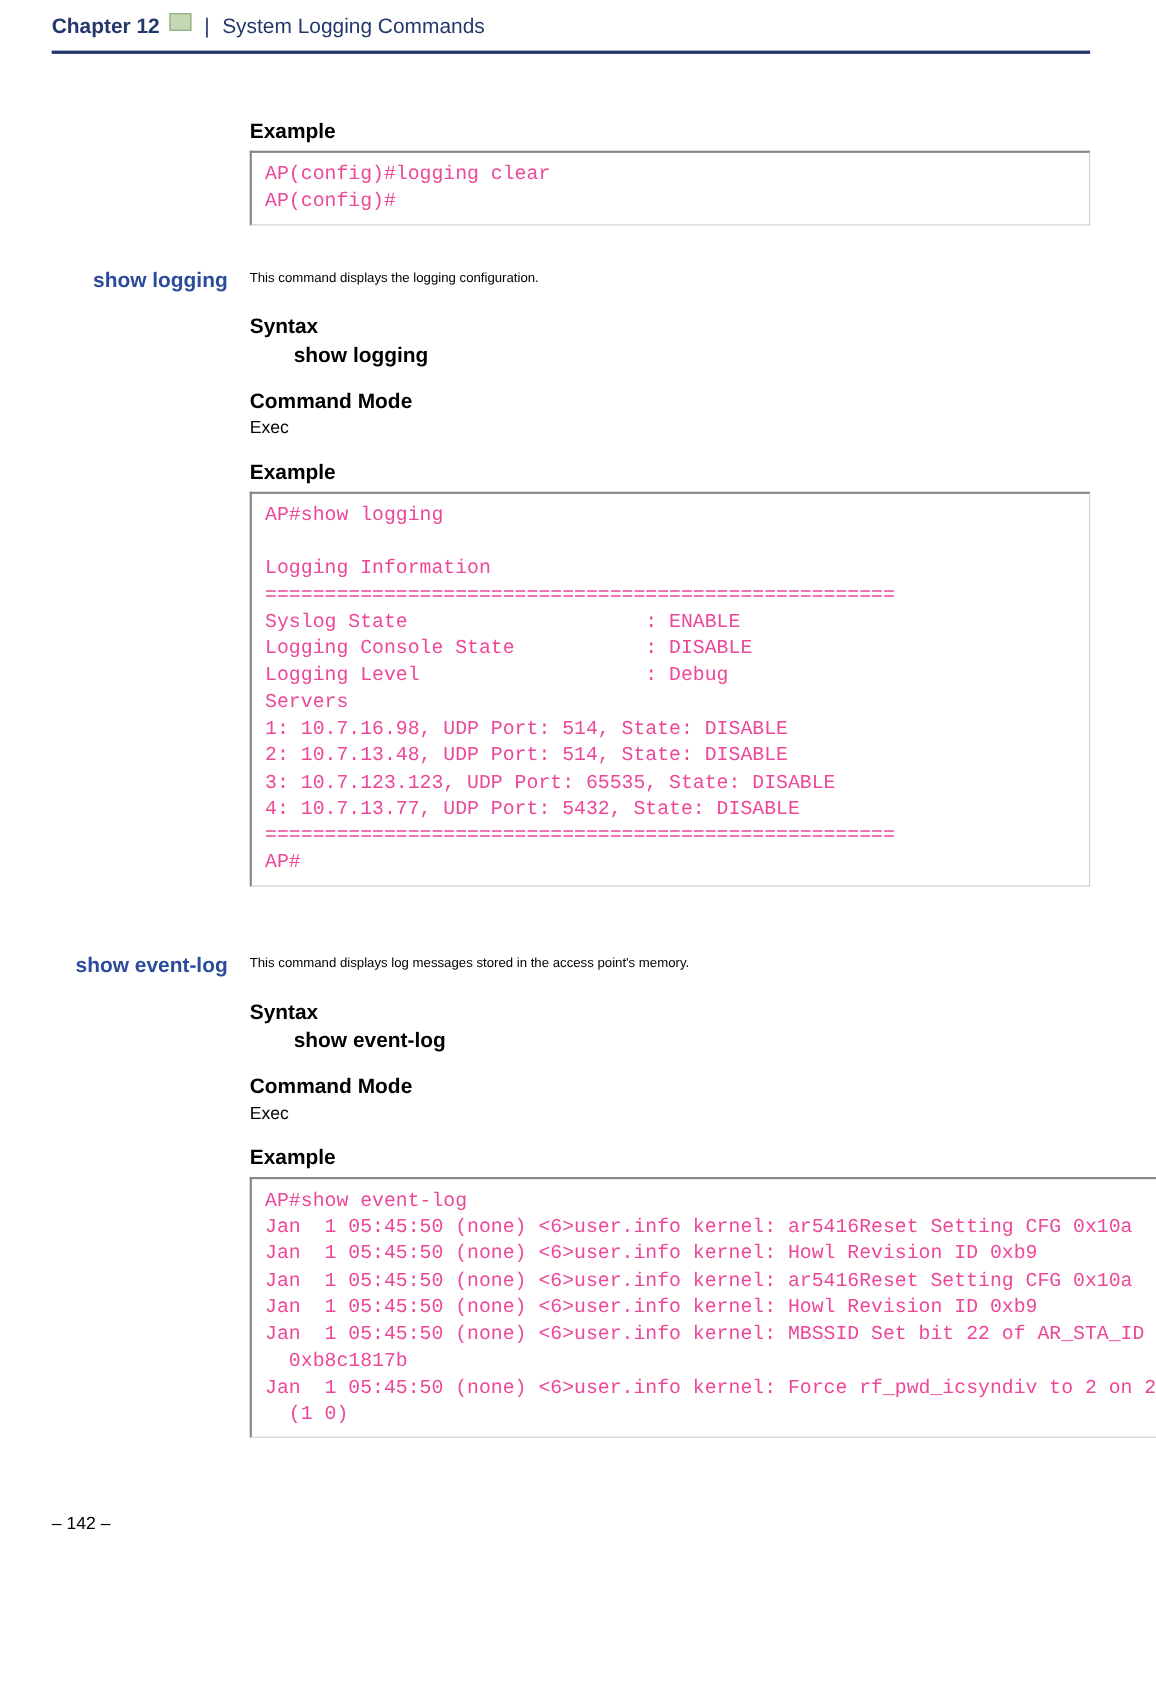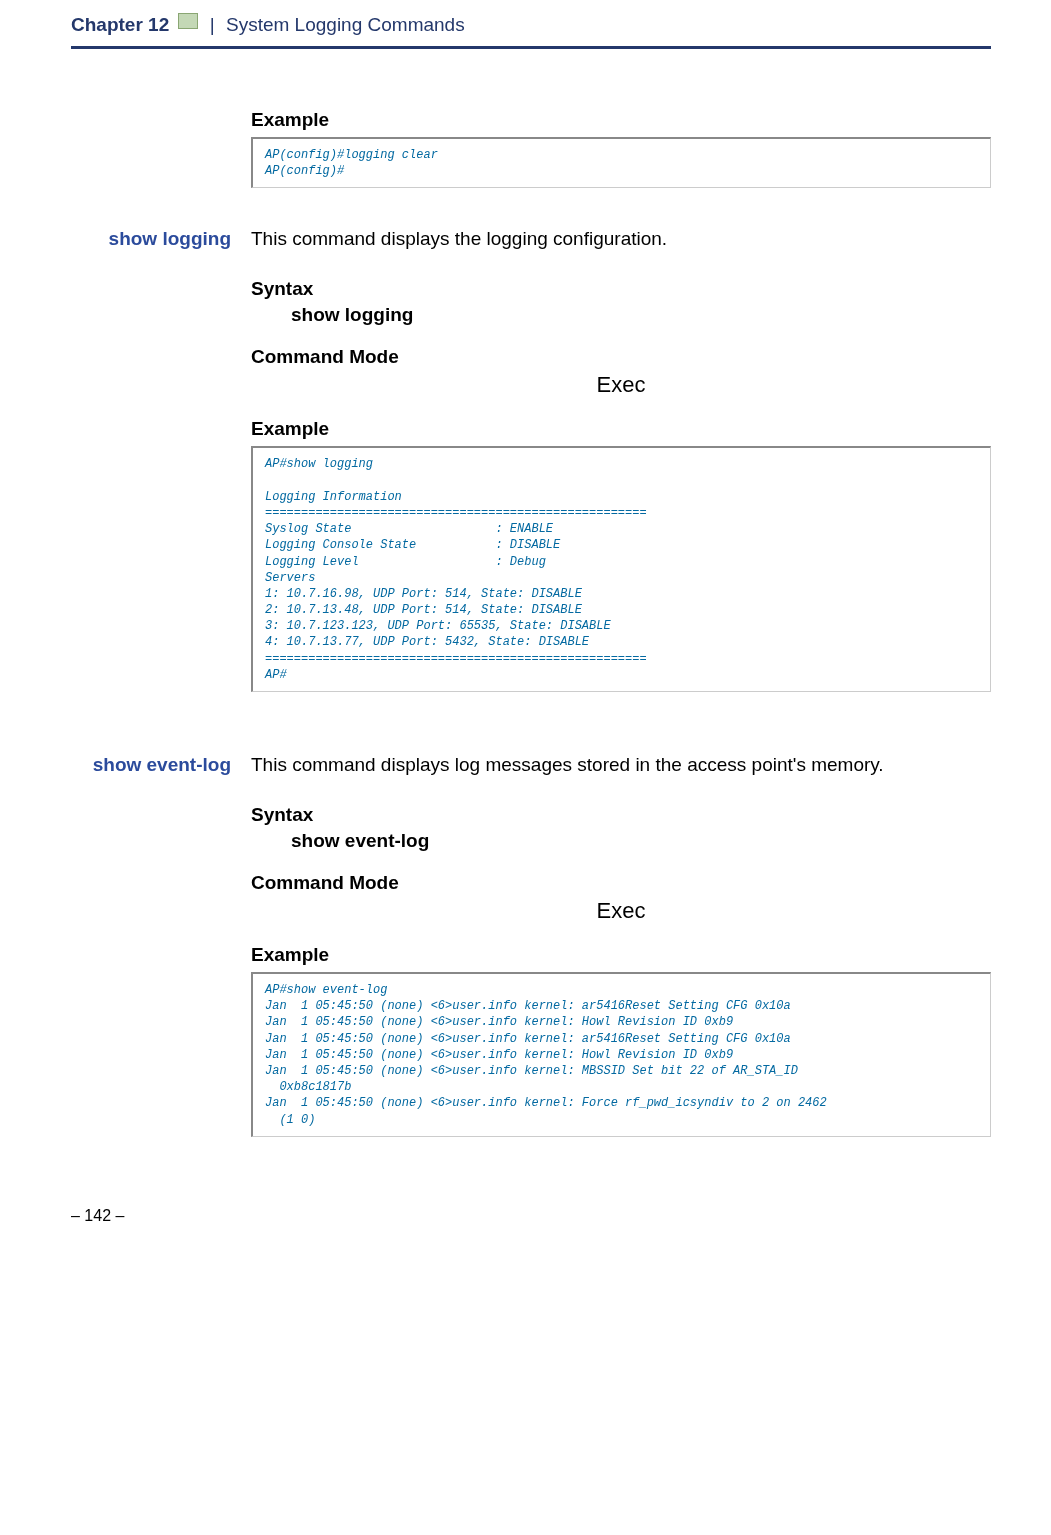--- a/index.html
+++ b/index.html
@@ -4,21 +4,21 @@
 <style>
   body {
     margin: 0;
     padding: 0;
     font-family: Arial, Helvetica, sans-serif;
     background: #fff;
     color: #000;
     width: 1051px;
   }
   .page {
-    padding: 0 60px 40px 71px;
+    padding: 0 60px 40px 47px;
     box-sizing: border-box;
   }
   .header {
     padding: 14px 0 6px 0;
     font-size: 19px;
   }
   .header .chapter {
     font-weight: bold;
     color: #24386b;
   }
@@ -61,55 +61,53 @@
     color: #2b4b9c;
     font-weight: bold;
     font-size: 19px;
     flex-shrink: 0;
   }
   .maincol {
     flex: 1;
     font-size: 19px;
   }
   .body-text {
-    font-size: 19px;
+    font-size: 12px;
     margin: 0 0 28px 0;
   }
   .sub-head {
     color: #000000;
     font-weight: bold;
     font-size: 19px;
     margin: 20px 0 4px 0;
   }
   .syntax-cmd {
     font-weight: bold;
     font-size: 19px;
     margin-left: 40px;
     margin-bottom: 20px;
   }
   .mode-val {
-    font-size: 22px;
+    font-size: 16px;
     margin-bottom: 20px;
-    text-align: center;
   }
   .codeblock {
     border-top: 2px solid #888;
     border-left: 2px solid #888;
     border-right: 1px solid #ccc;
     border-bottom: 1px solid #ccc;
     background: #fff;
     padding: 8px 12px;
     font-family: "Courier New", monospace;
-    font-size: 12px;
+    font-size: 18px;
     white-space: pre;
     line-height: 1.35;
-    color: #0369a1;
+    color: #ec4899;
     margin: 6px 0 40px 0;
     overflow: hidden;
-    font-style: italic;
   }
   .footer {
     font-size: 16px;
     margin-top: 60px;
     color: #000;
   }
 </style>
 </head>
 <body>
 

